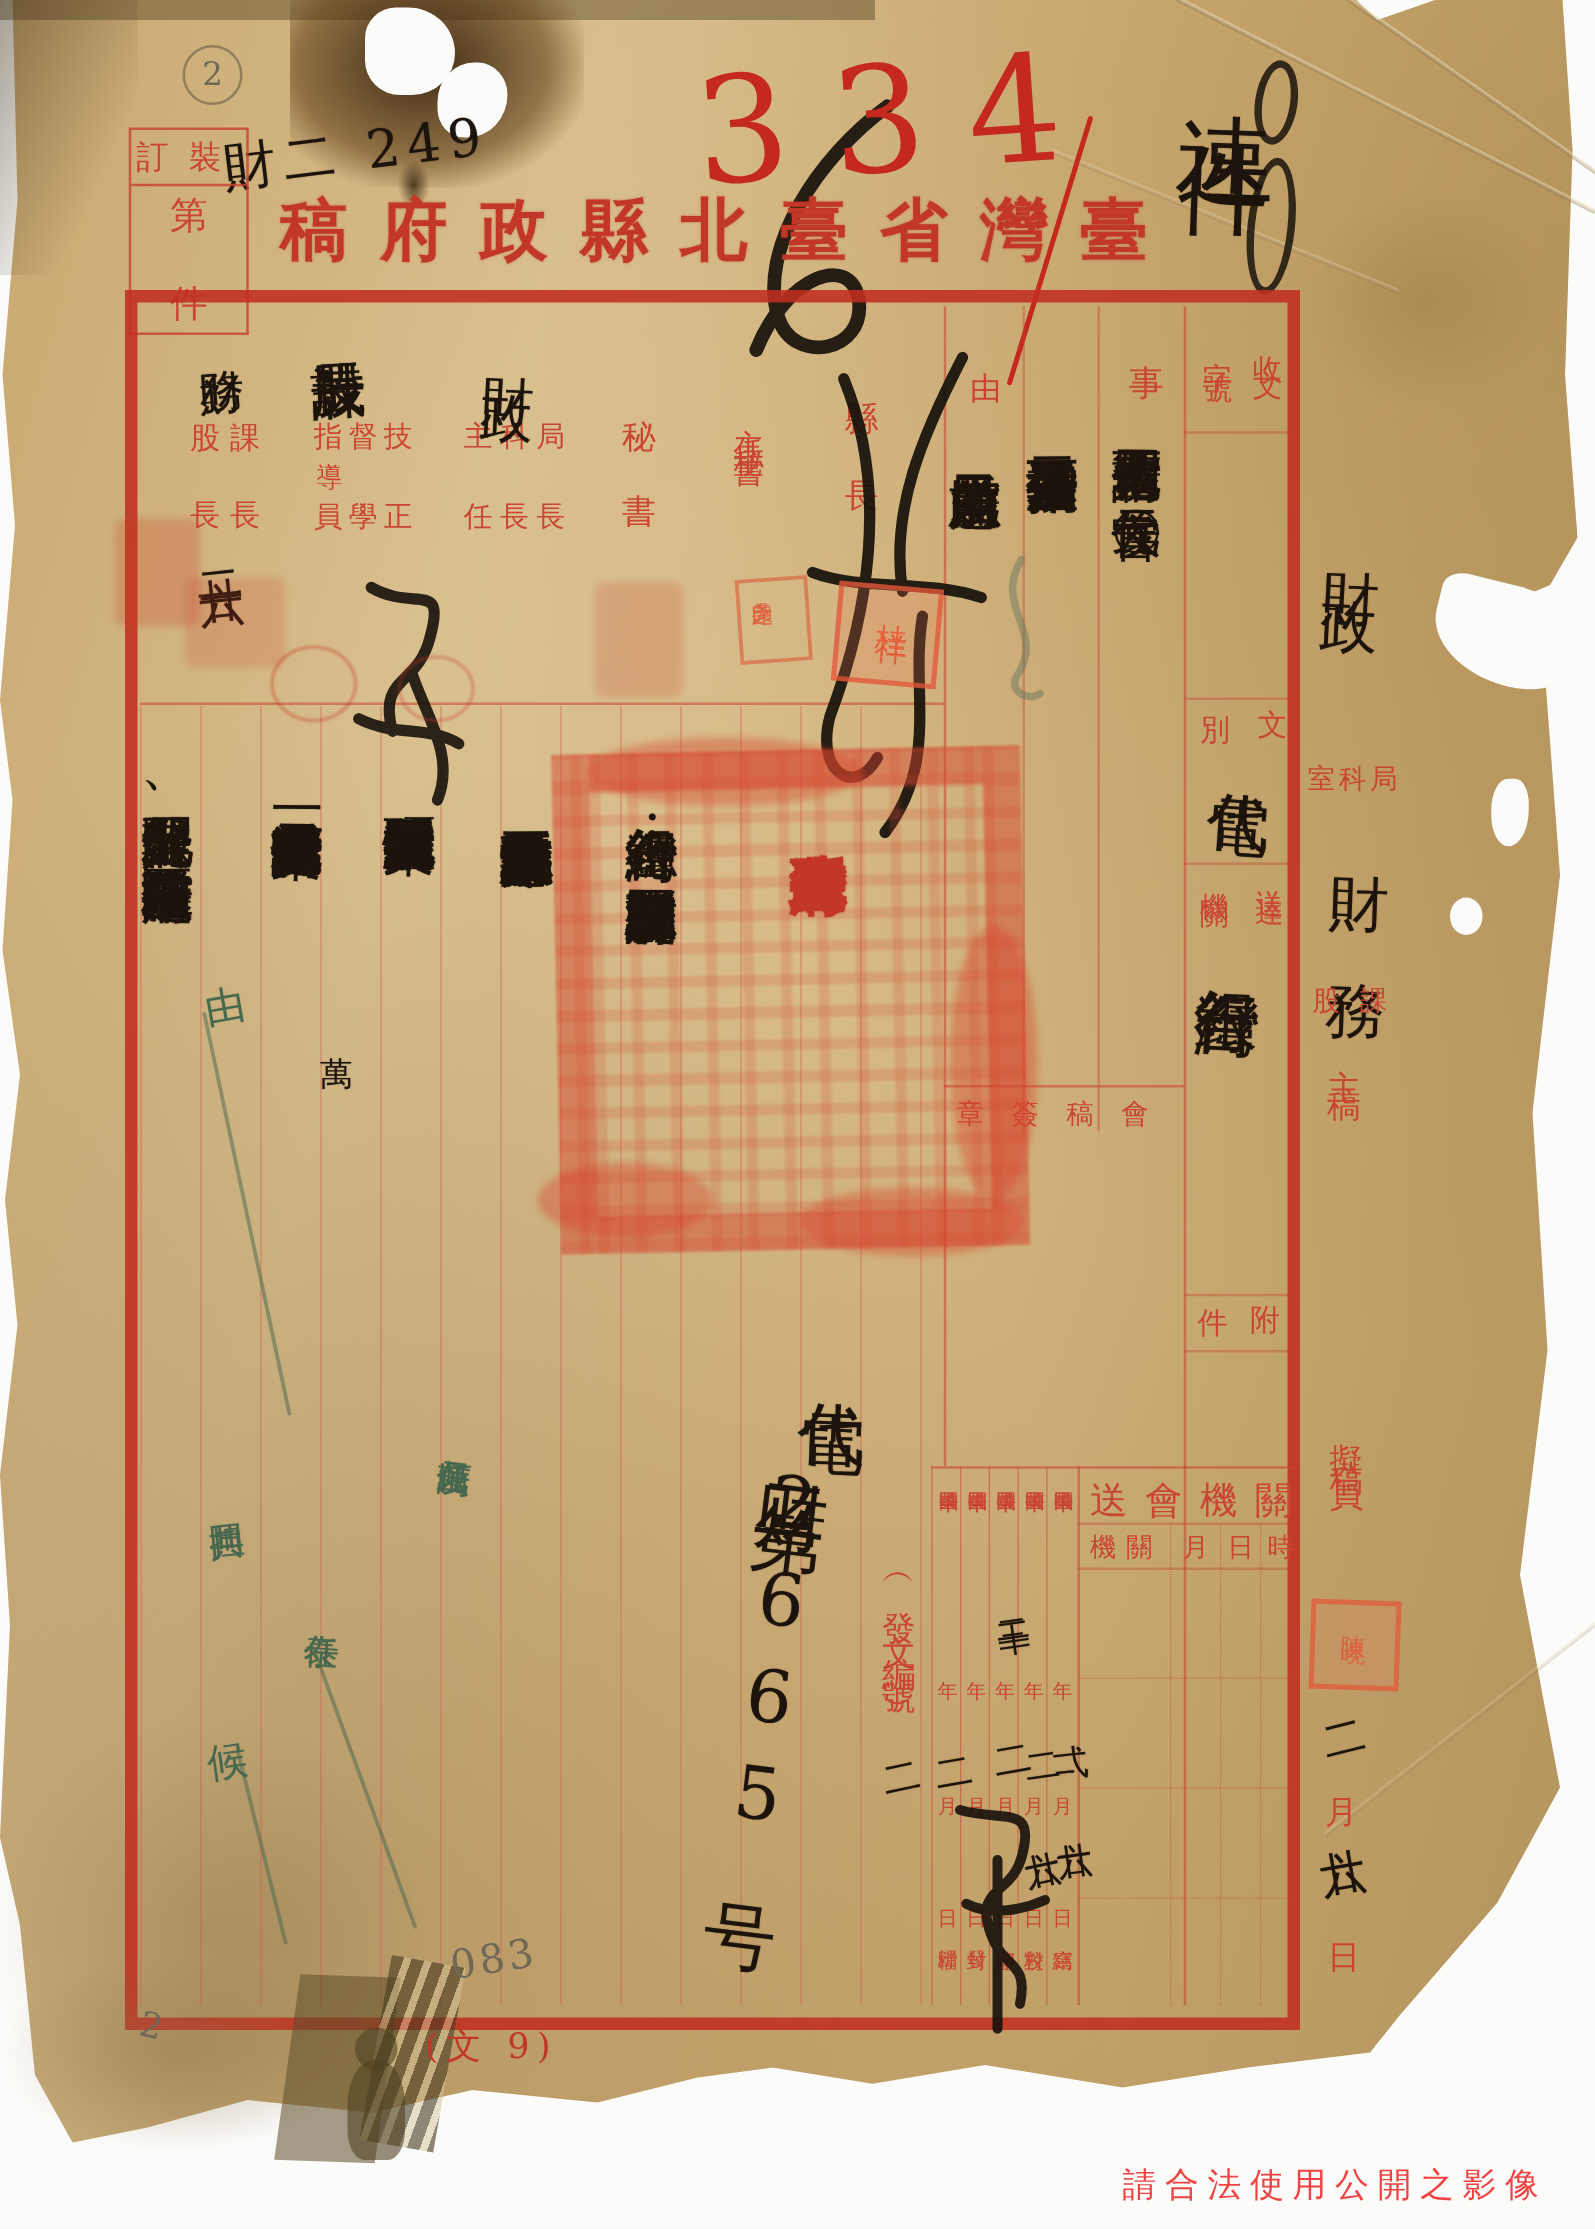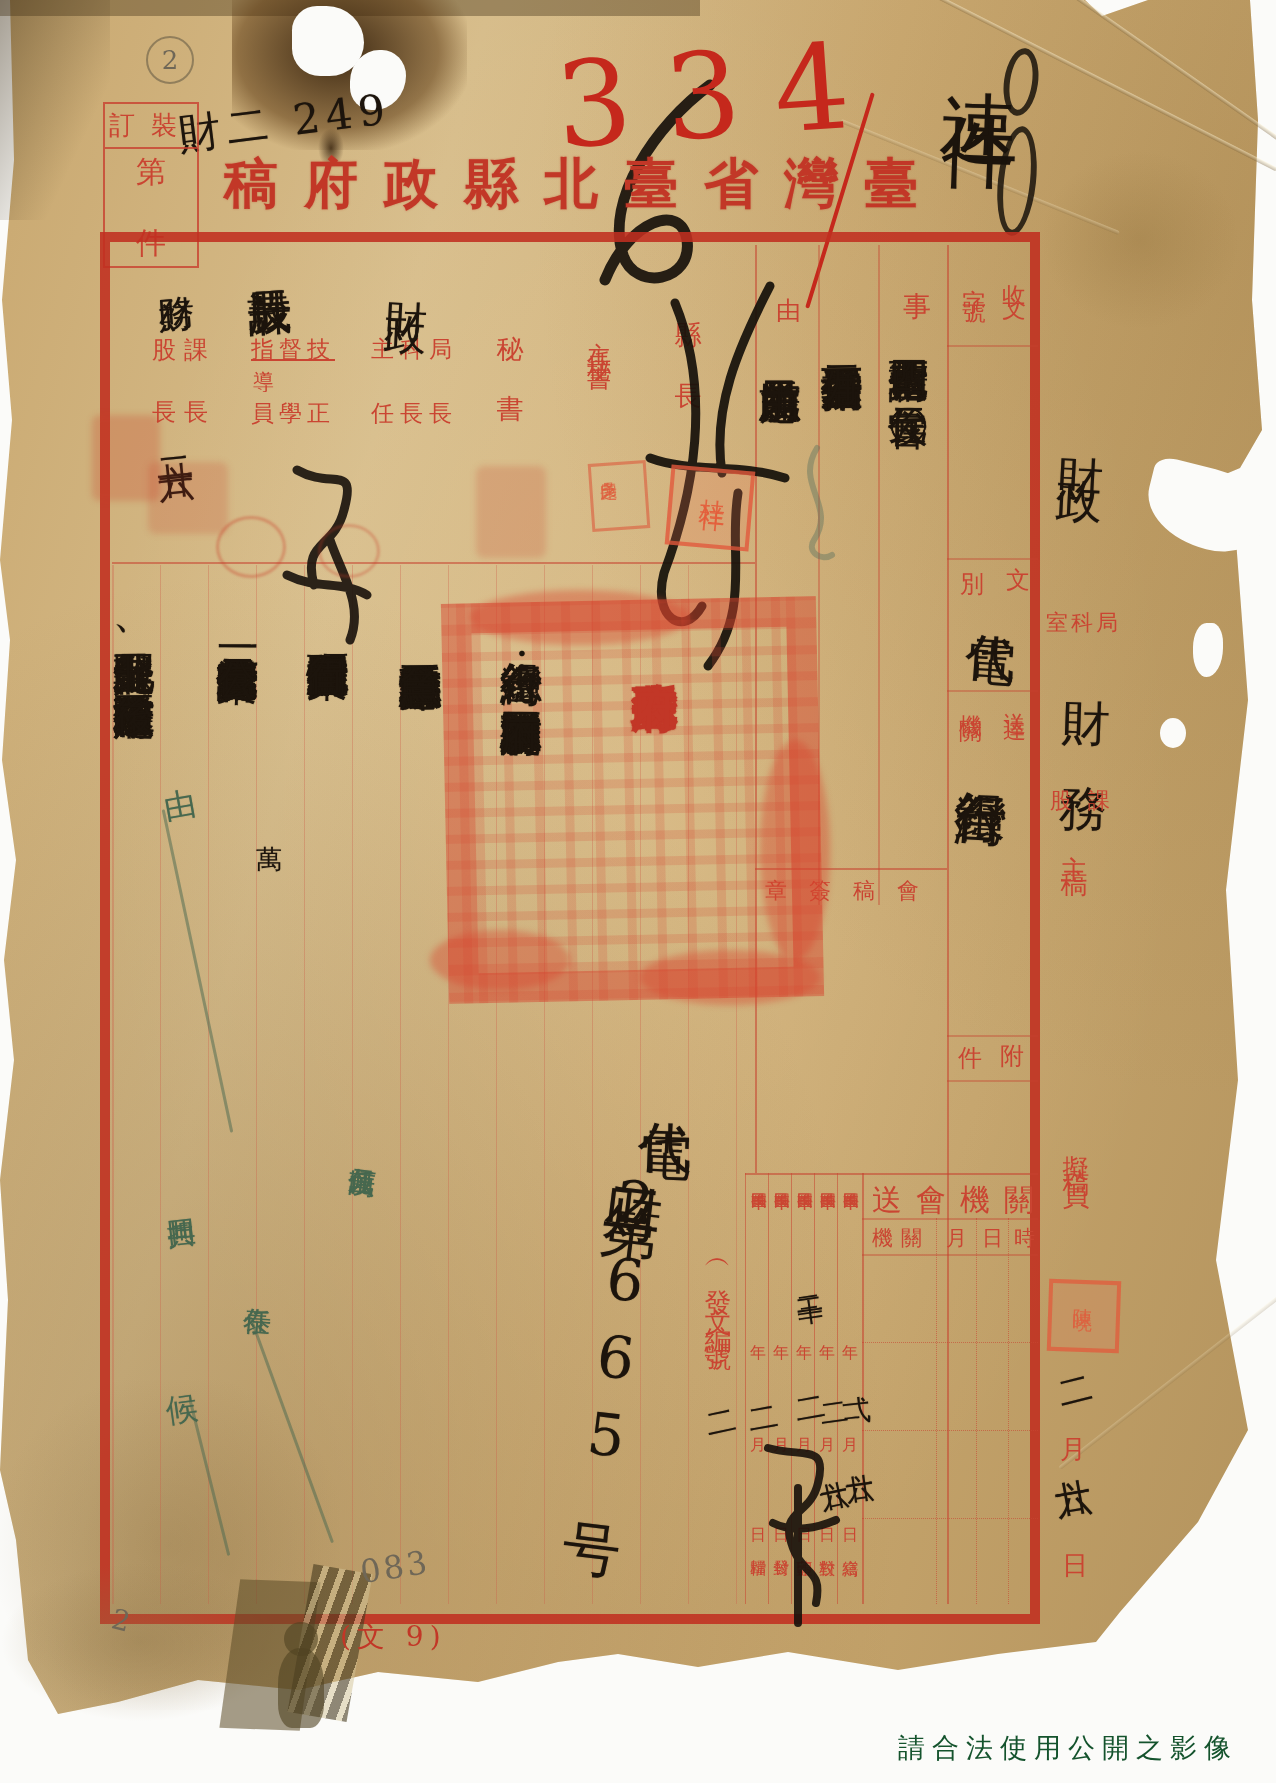--- a/index.html
+++ b/index.html
@@ -112,21 +112,21 @@
   <div class="line" style="left:112px;top:562px;width:643px;height:2px;"></div>
   <div class="line" style="left:755px;top:868px;width:192px;height:1.5px;"></div>
   <div class="line" style="left:947px;top:345px;width:91px;height:1.5px;opacity:.7;"></div>
   <div class="line" style="left:947px;top:558px;width:91px;height:1.5px;opacity:.7;"></div>
   <div class="line" style="left:947px;top:690px;width:91px;height:1.5px;opacity:.7;"></div>
   <div class="line" style="left:947px;top:1035px;width:91px;height:1.5px;opacity:.7;"></div>
   <div class="line" style="left:947px;top:1080px;width:91px;height:1.5px;opacity:.7;"></div>
 
   <div class="abs print" style="left:152px;top:334px;font-size:24px;letter-spacing:8px;">股課</div>
   <div class="abs print" style="left:152px;top:396px;font-size:24px;letter-spacing:8px;">長長</div>
-  <div class="abs print" style="left:251px;top:334px;font-size:23px;letter-spacing:5px;text-decoration:underline;">指督技</div>
+  <div class="abs print" style="left:251px;top:334px;font-size:23px;letter-spacing:5px;">指督技</div>
   <div class="abs print" style="left:253px;top:368px;font-size:21px;">導</div>
   <div class="abs print" style="left:251px;top:398px;font-size:23px;letter-spacing:5px;">員學正</div>
   <div class="abs print" style="left:371px;top:334px;font-size:23px;letter-spacing:6px;">主科局</div>
   <div class="abs print" style="left:371px;top:398px;font-size:23px;letter-spacing:6px;">任長長</div>
   <div class="abs v print" style="left:492px;top:315px;font-size:27px;letter-spacing:58px;">秘書</div>
   <div class="abs v print" style="left:583px;top:323px;font-size:24px;letter-spacing:8px;">主任秘書</div>
   <div class="abs v print" style="left:670px;top:300px;font-size:27px;letter-spacing:62px;">縣長</div>
 
   <div class="abs v hw" style="left:148px;top:268px;font-size:36px;transform:rotate(-4deg);">財務</div>
   <div class="abs v hw" style="left:146px;top:432px;font-size:36px;transform:rotate(-6deg);letter-spacing:2px;">二廿六</div>
@@ -281,14 +281,14 @@
   <div class="shade" style="left:0;top:1562px;width:280px;height:160px;background:radial-gradient(ellipse,rgba(140,115,70,.38),transparent 70%);"></div>
   <div class="shade" style="left:230px;top:1580px;width:80px;height:150px;background:rgba(92,76,40,.55);transform:rotate(8deg) skewY(-6deg);"></div>
   <div class="shade" style="left:300px;top:1568px;width:60px;height:150px;background:repeating-linear-gradient(100deg,rgba(70,58,30,.6) 0 10px,rgba(210,195,150,.5) 10px 16px);transform:rotate(10deg);"></div>
   <div class="shade" style="left:278px;top:1648px;width:46px;height:80px;background:rgba(80,66,34,.6);border-radius:45% 45% 30% 30%;"></div>
   <div class="shade" style="left:284px;top:1622px;width:34px;height:34px;background:rgba(80,66,34,.6);border-radius:50%;"></div>
 
   <div class="abs printd" style="left:340px;top:1618px;font-size:28px;letter-spacing:6px;">(文 9)</div>
   <div class="abs pencil" style="left:112px;top:1604px;font-size:28px;transform:rotate(14deg);">2</div>
   <div class="abs pencil" style="left:360px;top:1548px;font-size:32px;transform:rotate(-9deg);letter-spacing:3px;">083</div>
 
-  <div class="abs" style="left:898px;top:1730px;font-size:27px;color:#14532d;letter-spacing:7px;font-family:'DejaVu Serif',serif;">請合法使用公開之影像</div>
+  <div class="abs" style="left:898px;top:1730px;font-size:27px;color:#ef4444;letter-spacing:7px;font-family:'DejaVu Serif',serif;">請合法使用公開之影像</div>
 </div>
 
 </body></html>

